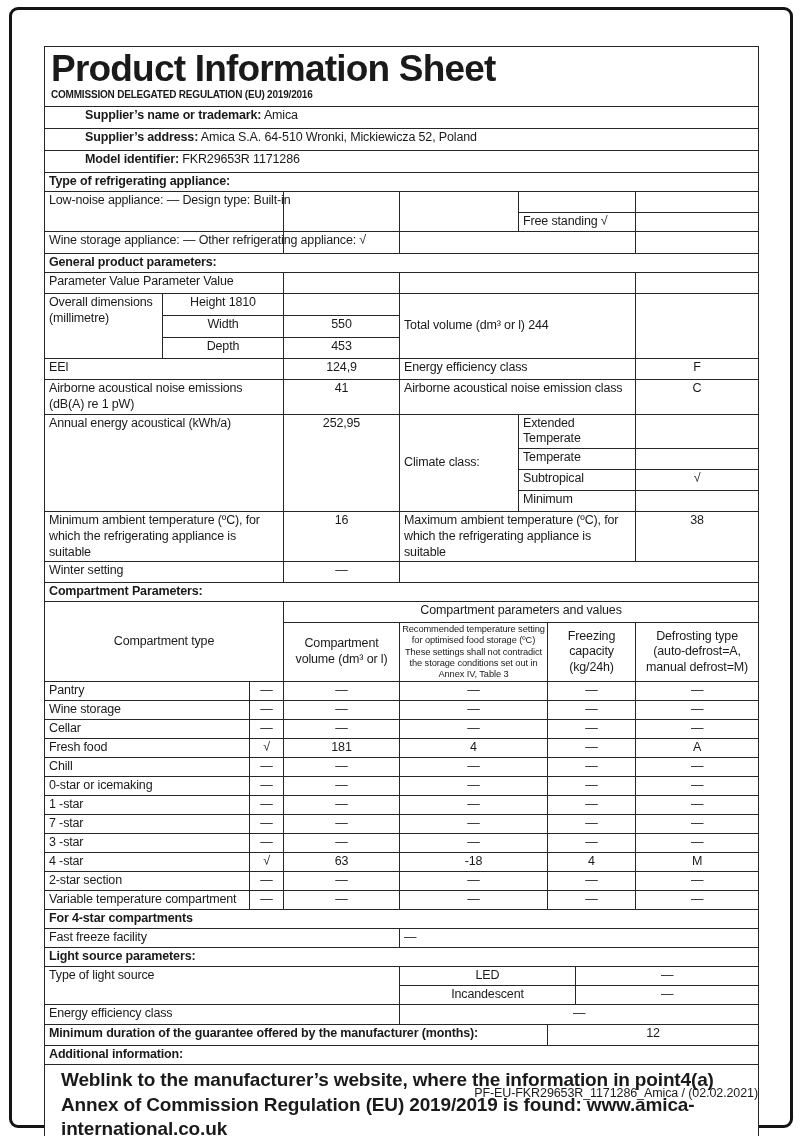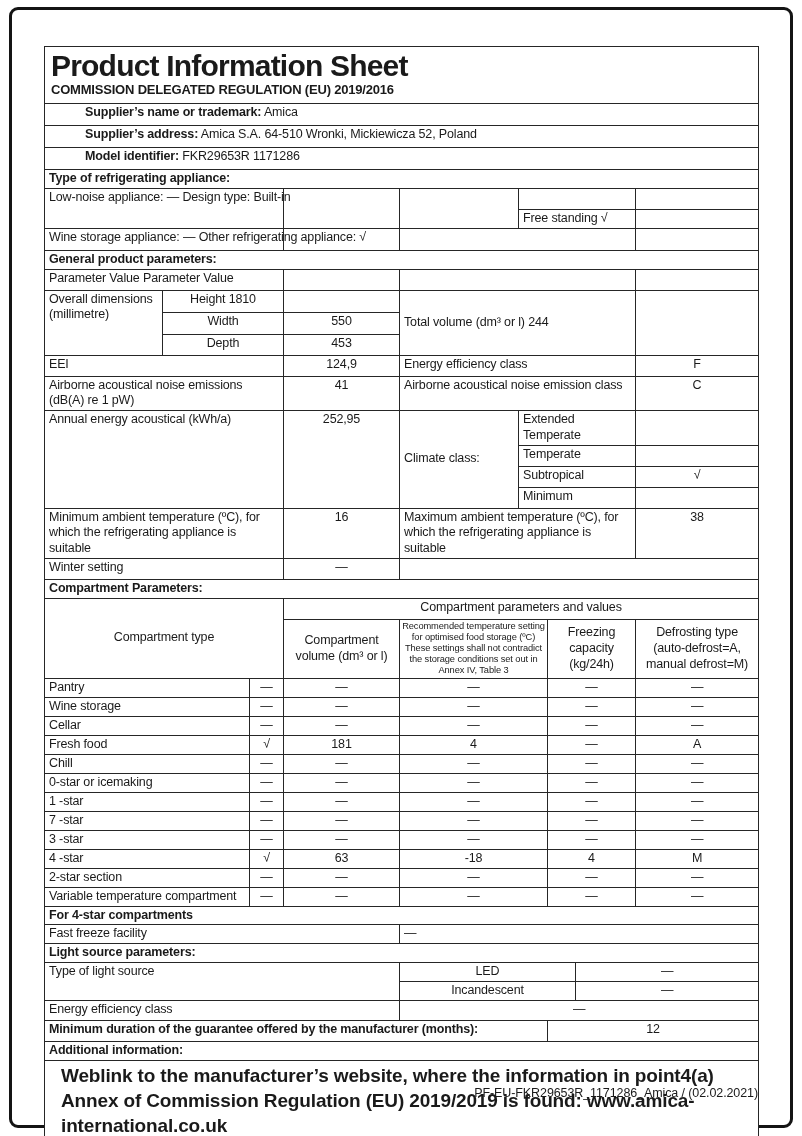--- a/index.html
+++ b/index.html
@@ -19,22 +19,22 @@
     font-size:12.5px;line-height:1.26;letter-spacing:-0.15px;
     vertical-align:top;overflow:hidden;background:#fff;word-wrap:break-word;
   }
   td.b{font-weight:bold;}
   td.c,.c{text-align:center;}
   td.mid{vertical-align:middle;}
   td.ovf{overflow:visible;position:relative;}
   .nw{white-space:nowrap;}
   td.small{font-size:9.3px;line-height:1.2;letter-spacing:-0.1px;padding:1px 2px;}
   td.titlecell{padding:3px 6px 4px 6px;}
-  .title{font-size:30px;font-weight:bold;letter-spacing:-0.8px;line-height:1.04;}
-  .subtitle{font-size:13px;font-weight:bold;letter-spacing:-0.2px;margin-top:1px;}
+  .title{font-size:37px;font-weight:bold;letter-spacing:-0.8px;line-height:1.04;}
+  .subtitle{font-size:10px;font-weight:bold;letter-spacing:-0.2px;margin-top:1px;}
   .lbl{font-weight:bold;margin-left:36px;}
   .vline{
     position:absolute;left:237.5px;top:-1px;bottom:-1px;width:0;
     border-left:1.5px solid #262626;
   }
   td.weblink{font-size:19px;font-weight:bold;line-height:1.3;padding:3px 16px;}
   .footer{
     position:absolute;left:44px;top:1086px;width:714px;
     text-align:right;font-size:12.5px;letter-spacing:-0.1px;
   }

